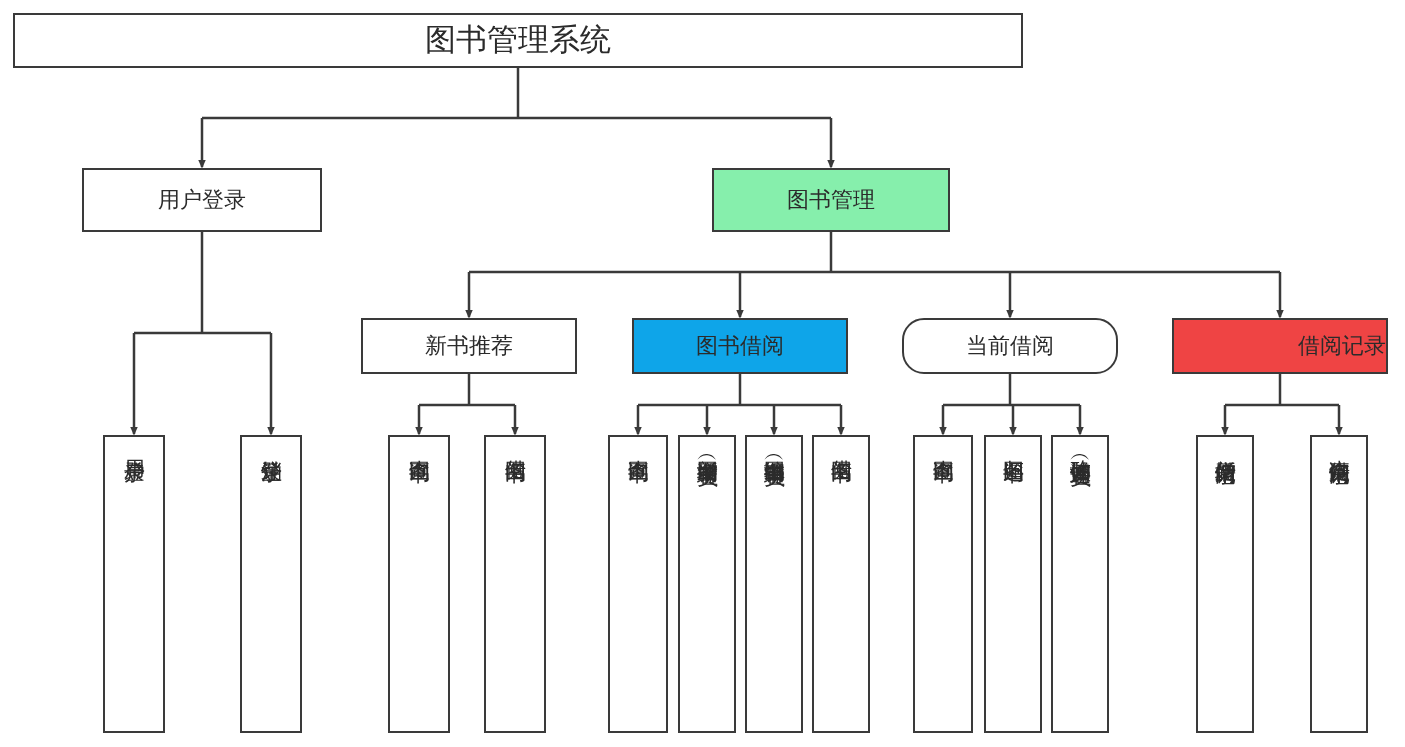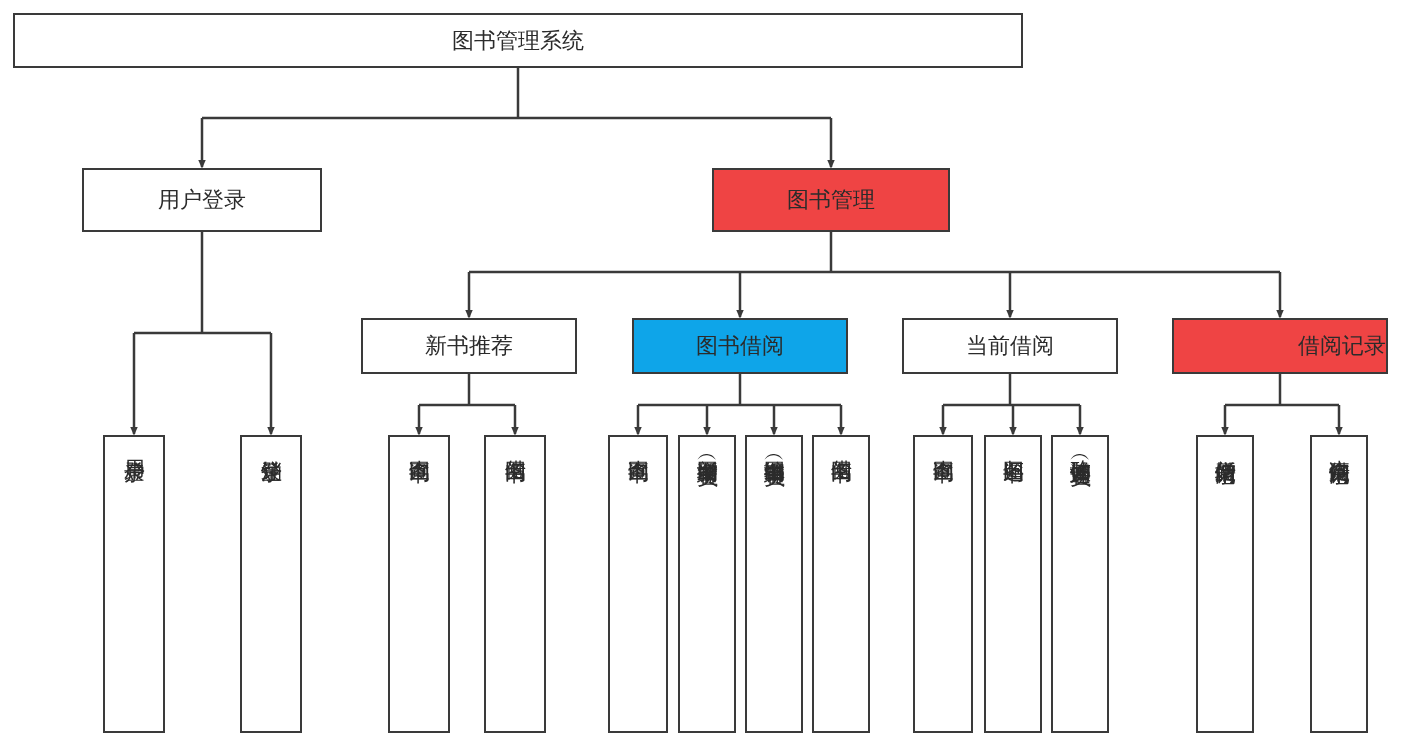--- a/index.html
+++ b/index.html
@@ -42,21 +42,21 @@
     align-items: flex-start;
     justify-content: center;
     padding-top: 6px;
   }
   .node-box.vertical .node-label {
     writing-mode: vertical-rl;
     text-orientation: upright;
     letter-spacing: 1px;
     font-size: 21px;
   }
-  .node-box.root .node-label { font-size: 22px; }
+  .node-box.root .node-label { font-size: 31px; }
   #edge-layer {
     position: absolute;
     left: 0;
     top: 0;
     width: 1405px;
     height: 747px;
     pointer-events: none;
   }
   .watermark {
     position: absolute;
@@ -114,30 +114,30 @@
       </g>
   </svg>
 
   <div id="node-layer">
       <div class="node-box horizontal root" style="left: 13px; top: 13px; width: 1010px; height: 55px; border-color: rgb(58, 58, 58); background: rgb(255, 255, 255);">
         <span class="node-label" style="color: rgb(43, 43, 43);">图书管理系统</span>
       </div>
       <div class="node-box horizontal" style="left: 82px; top: 168px; width: 240px; height: 64px; border-color: rgb(58, 58, 58); background: rgb(255, 255, 255);">
         <span class="node-label" style="color: rgb(43, 43, 43);">用户登录</span>
       </div>
-      <div class="node-box horizontal" style="left: 712px; top: 168px; width: 238px; height: 64px; border-color: rgb(58, 58, 58); background: #ef4444;">
+      <div class="node-box horizontal" style="left: 712px; top: 168px; width: 238px; height: 64px; border-color: rgb(58, 58, 58); background: #86efac;">
         <span class="node-label" style="color: rgb(43, 43, 43);">图书管理</span>
       </div>
       <div class="node-box horizontal" style="left: 361px; top: 318px; width: 216px; height: 56px; border-color: rgb(58, 58, 58); background: rgb(255, 255, 255);">
         <span class="node-label" style="color: rgb(43, 43, 43);">新书推荐</span>
       </div>
       <div class="node-box horizontal" style="left: 632px; top: 318px; width: 216px; height: 56px; border-color: rgb(58, 58, 58); background: #0ea5e9;">
         <span class="node-label" style="color: rgb(43, 43, 43);">图书借阅</span>
       </div>
-      <div class="node-box horizontal" style="left: 902px; top: 318px; width: 216px; height: 56px; border-color: rgb(58, 58, 58); background: rgb(255, 255, 255);">
+      <div class="node-box horizontal" style="left: 902px; top: 318px; width: 216px; height: 56px; border-color: rgb(58, 58, 58); background: rgb(255, 255, 255); border-radius: 22px;">
         <span class="node-label" style="color: rgb(43, 43, 43);">当前借阅</span>
       </div>
       <div class="node-box horizontal" style="left: 1172px; top: 318px; width: 216px; height: 56px; border-color: rgb(58, 58, 58); background: #ef4444; justify-content: flex-end;">
         <span class="node-label" style="color: rgb(43, 43, 43);">借阅记录</span>
       </div>
       <div class="node-box vertical" style="left: 103px; top: 435px; width: 62px; height: 298px; border-color: rgb(58, 58, 58); background: rgb(255, 255, 255);">
         <span class="node-label" style="color: rgb(43, 43, 43);">用户登录</span>
       </div>
       <div class="node-box vertical" style="left: 240px; top: 435px; width: 62px; height: 298px; border-color: rgb(58, 58, 58); background: rgb(255, 255, 255);">
         <span class="node-label" style="color: rgb(43, 43, 43);">注销登录</span>

